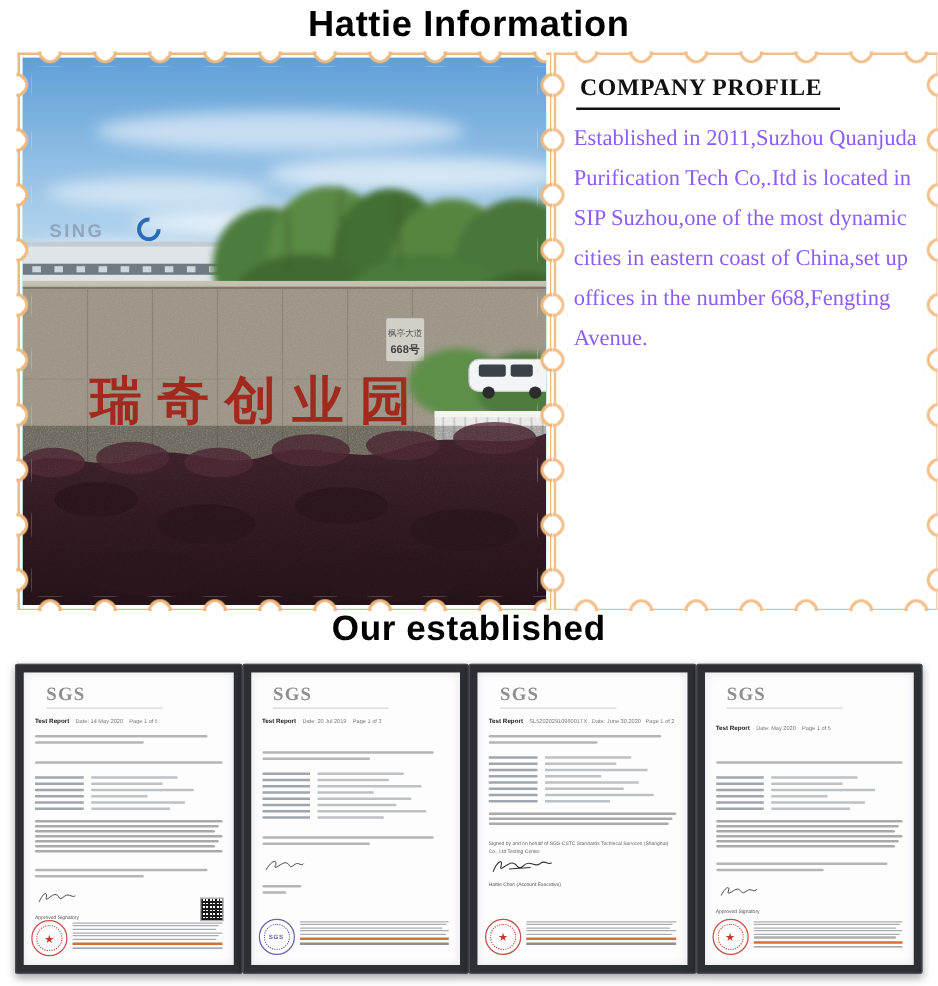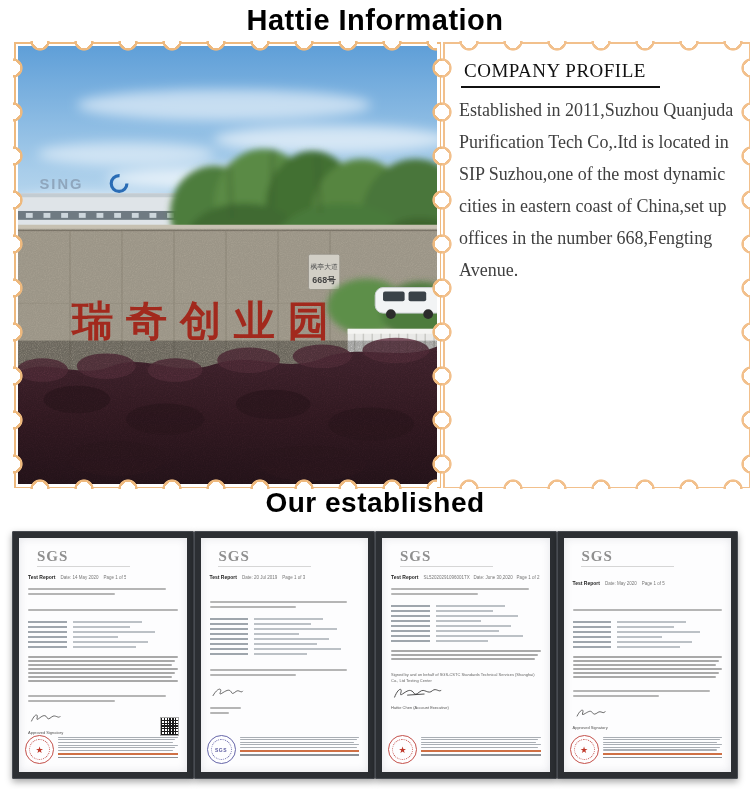--- a/index.html
+++ b/index.html
@@ -31,24 +31,24 @@
 
   
   #photoStamp{left:14px;top:42px;width:427px;height:446px;--ring:#eeb97e;--fill:#ffffff;}
   #photoStamp .photo-inner{position:absolute;inset:4px;z-index:1;overflow:hidden;background:#9cc;}
   #photoStamp svg{display:block;width:100%;height:100%;}
 
   
   #profilePanel{left:443px;top:42px;width:307px;height:446px;--ring:#f2c08c;--fill:#ffffff;background:#fff;}
   .profile-content{position:absolute;inset:0;z-index:1;padding:16px 10px 0 16px;box-sizing:border-box;}
   .profile-heading{display:inline-block;font-family:"Liberation Serif",serif;
-    font-weight:normal;font-size:19px;color:#111;letter-spacing:.5px;
+    font-weight:bold;font-size:19px;color:#111;letter-spacing:.5px;
     border-bottom:2.5px solid #111;padding:0 14px 4px 3px;margin:2px 0 6px 2px;}
   .profile-text p{margin:0;font-family:"Liberation Serif",serif;font-size:18px;
-    line-height:1.78;color:#404040;}
+    line-height:1.78;color:#8b5cf6;}
   .u-lines{text-decoration:underline;text-underline-offset:5px;text-decoration-thickness:1.5px;}
 
   
   #certRow{position:absolute;top:531px;left:0;width:750px;height:248px;
     display:flex;gap:0;padding:0 12px;box-sizing:border-box;}
   .cert-frame{flex:1;background:#2c2f33;padding:7px;box-sizing:border-box;border-radius:2px;
     box-shadow:0 3px 7px rgba(0,0,0,.35), inset 0 0 0 1px #484c52;}
   .cert-paper{background:#fdfdfe;width:100%;height:100%;box-sizing:border-box;
     display:flex;flex-direction:column;padding:9px 9px 7px;position:relative;
     box-shadow:inset 0 0 8px rgba(40,50,70,.12);}

